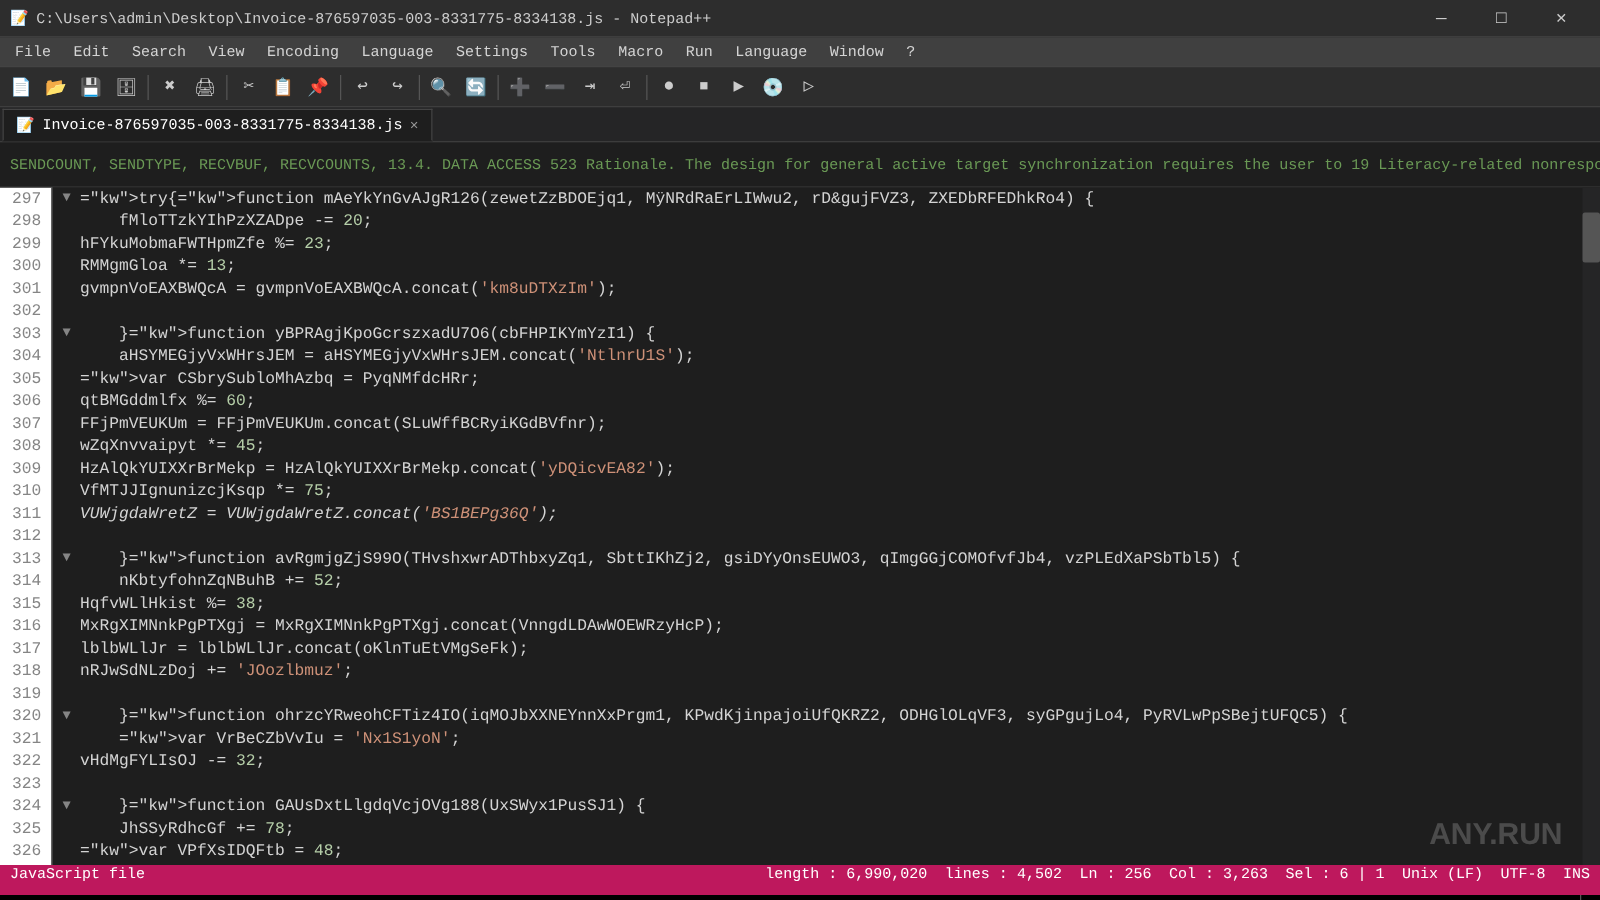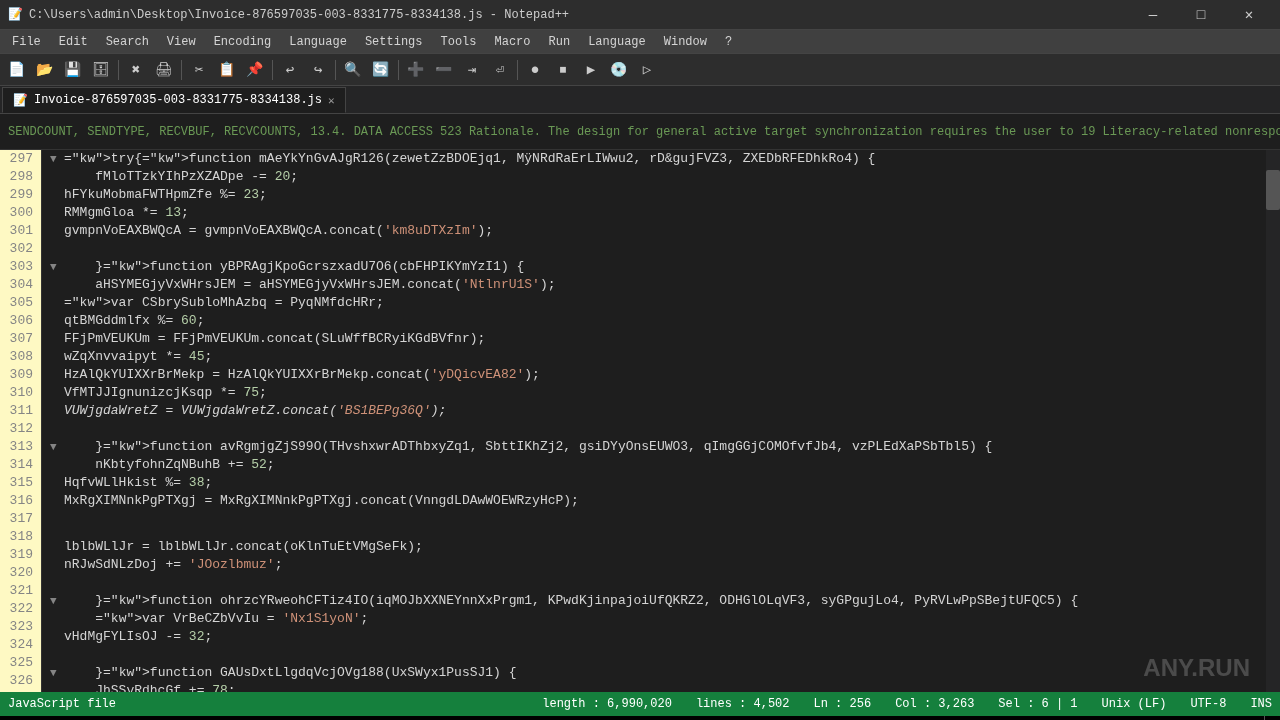--- a/index.html
+++ b/index.html
@@ -131,21 +131,21 @@
       border-bottom: 1px solid #333;
       white-space: nowrap;
       overflow: hidden;
       text-overflow: ellipsis;
       height: 36px;
       display: flex;
       align-items: center;
     }
 
     #line-numbers {
-      background: #fef9c3;
+      background: #ffffff;
       color: #858585;
       padding: 0 8px;
       text-align: right;
       font-size: 13px;
       line-height: 18px;
       border-right: 1px solid #333;
       user-select: none;
       min-width: 42px;
       overflow: hidden;
     }
@@ -189,31 +189,31 @@
       right: 0;
       top: 20px;
       width: 14px;
       height: 40px;
       background: #555;
       border-radius: 2px;
     }
 
     
     #status-bar {
-      background: #15803d;
+      background: #be185d;
       height: 24px;
       display: flex;
-      align-items: center;
+      align-items: flex-start;
       justify-content: space-between;
       padding: 0 8px;
       font-size: 12px;
       color: #fff;
     }
     #status-left { display: flex; gap: 12px; }
-    #status-right { display: flex; gap: 24px; }
+    #status-right { display: flex; gap: 14px; }
 
     
     #taskbar {
       background: #000;
       height: 40px;
       display: flex;
       align-items: center;
       padding: 0 4px;
       gap: 2px;
       position: relative;
@@ -383,21 +383,21 @@
       <div class="code-line" style="height: 18px; line-height: 18px; padding-left: 4px;"><span class="fold-icon"> </span><span class="code-content">FFjPmVEUKUm <span class="op">=</span> FFjPmVEUKUm.concat(SLuWffBCRyiKGdBVfnr);</span></div>
       <div class="code-line" style="height: 18px; line-height: 18px; padding-left: 4px;"><span class="fold-icon"> </span><span class="code-content">wZqXnvvaipyt <span class="op">*=</span> <span class="num">45</span>;</span></div>
       <div class="code-line" style="height: 18px; line-height: 18px; padding-left: 4px;"><span class="fold-icon"> </span><span class="code-content">HzAlQkYUIXXrBrMekp <span class="op">=</span> HzAlQkYUIXXrBrMekp.concat(<span class="str">'yDQicvEA82'</span>);</span></div>
       <div class="code-line" style="height: 18px; line-height: 18px; padding-left: 4px;"><span class="fold-icon"> </span><span class="code-content">VfMTJJIgnunizcjKsqp <span class="op">*=</span> <span class="num">75</span>;</span></div>
       <div class="code-line" style="height: 18px; line-height: 18px; padding-left: 4px; font-style: italic;"><span class="fold-icon"> </span><span class="code-content">VUWjgdaWretZ <span class="op">=</span> VUWjgdaWretZ.concat(<span class="str">'BS1BEPg36Q'</span>);</span></div>
       <div class="code-line" style="height: 18px; line-height: 18px; padding-left: 4px;"><span class="fold-icon"> </span><span class="code-content"></span></div>
       <div class="code-line" style="height: 18px; line-height: 18px; padding-left: 4px;"><span class="fold-icon">▼</span><span class="code-content">    }<span class<span="" class="op">=</span>"kw"&gt;function avRgmjgZjS99O(THvshxwrADThbxyZq1, SbttIKhZj2, gsiDYyOnsEUWO3, qImgGGjCOMOfvfJb4, vzPLEdXaPSbTbl5) {</span></div>
       <div class="code-line" style="height: 18px; line-height: 18px; padding-left: 4px;"><span class="fold-icon"> </span><span class="code-content">    nKbtyfohnZqNBuhB <span class="op">+=</span> <span class="num">52</span>;</span></div>
       <div class="code-line" style="height: 18px; line-height: 18px; padding-left: 4px;"><span class="fold-icon"> </span><span class="code-content">HqfvWLlHkist <span class="op">%=</span> <span class="num">38</span>;</span></div>
       <div class="code-line" style="height: 18px; line-height: 18px; padding-left: 4px;"><span class="fold-icon"> </span><span class="code-content">MxRgXIMNnkPgPTXgj <span class="op">=</span> MxRgXIMNnkPgPTXgj.concat(VnngdLDAwWOEWRzyHcP);</span></div>
-      <div class="code-line" style="height: 18px; line-height: 18px; padding-left: 4px; margin-top: 28px;"><span class="fold-icon"> </span><span class="code-content">lblbWLlJr <span class="op">=</span> lblbWLlJr.concat(oKlnTuEtVMgSeFk);</span></div>
+      <div class="code-line" style="height: 18px; line-height: 18px; padding-left: 4px;"><span class="fold-icon"> </span><span class="code-content">lblbWLlJr <span class="op">=</span> lblbWLlJr.concat(oKlnTuEtVMgSeFk);</span></div>
       <div class="code-line" style="height: 18px; line-height: 18px; padding-left: 4px;"><span class="fold-icon"> </span><span class="code-content">nRJwSdNLzDoj <span class="op">+=</span> <span class="str">'JOozlbmuz'</span>;</span></div>
       <div class="code-line" style="height: 18px; line-height: 18px; padding-left: 4px;"><span class="fold-icon"> </span><span class="code-content"></span></div>
       <div class="code-line" style="height: 18px; line-height: 18px; padding-left: 4px;"><span class="fold-icon">▼</span><span class="code-content">    }<span class<span="" class="op">=</span>"kw"&gt;function ohrzcYRweohCFTiz4IO(iqMOJbXXNEYnnXxPrgm1, KPwdKjinpajoiUfQKRZ2, ODHGlOLqVF3, syGPgujLo4, PyRVLwPpSBejtUFQC5) {</span></div>
       <div class="code-line" style="height: 18px; line-height: 18px; padding-left: 4px;"><span class="fold-icon"> </span><span class="code-content">    <span class<span="" class="op">=</span>"kw"&gt;var VrBeCZbVvIu <span class="op">=</span> <span class="str">'Nx1S1yoN'</span>;</span></div>
       <div class="code-line" style="height: 18px; line-height: 18px; padding-left: 4px;"><span class="fold-icon"> </span><span class="code-content">vHdMgFYLIsOJ <span class="op">-=</span> <span class="num">32</span>;</span></div>
       <div class="code-line" style="height: 18px; line-height: 18px; padding-left: 4px;"><span class="fold-icon"> </span><span class="code-content"></span></div>
       <div class="code-line" style="height: 18px; line-height: 18px; padding-left: 4px;"><span class="fold-icon">▼</span><span class="code-content">    }<span class<span="" class="op">=</span>"kw"&gt;function GAUsDxtLlgdqVcjOVg188(UxSWyx1PusSJ1) {</span></div>
       <div class="code-line" style="height: 18px; line-height: 18px; padding-left: 4px; justify-content: center;"><span class="fold-icon"> </span><span class="code-content">    JhSSyRdhcGf <span class="op">+=</span> <span class="num">78</span>;</span></div>
       <div class="code-line" style="height: 18px; line-height: 18px; padding-left: 4px;"><span class="fold-icon"> </span><span class="code-content"><span class<span="" class="op">=</span>"kw"&gt;var VPfXsIDQFtb <span class="op">=</span> <span class="num">48</span>;</span></div>
     </div>

